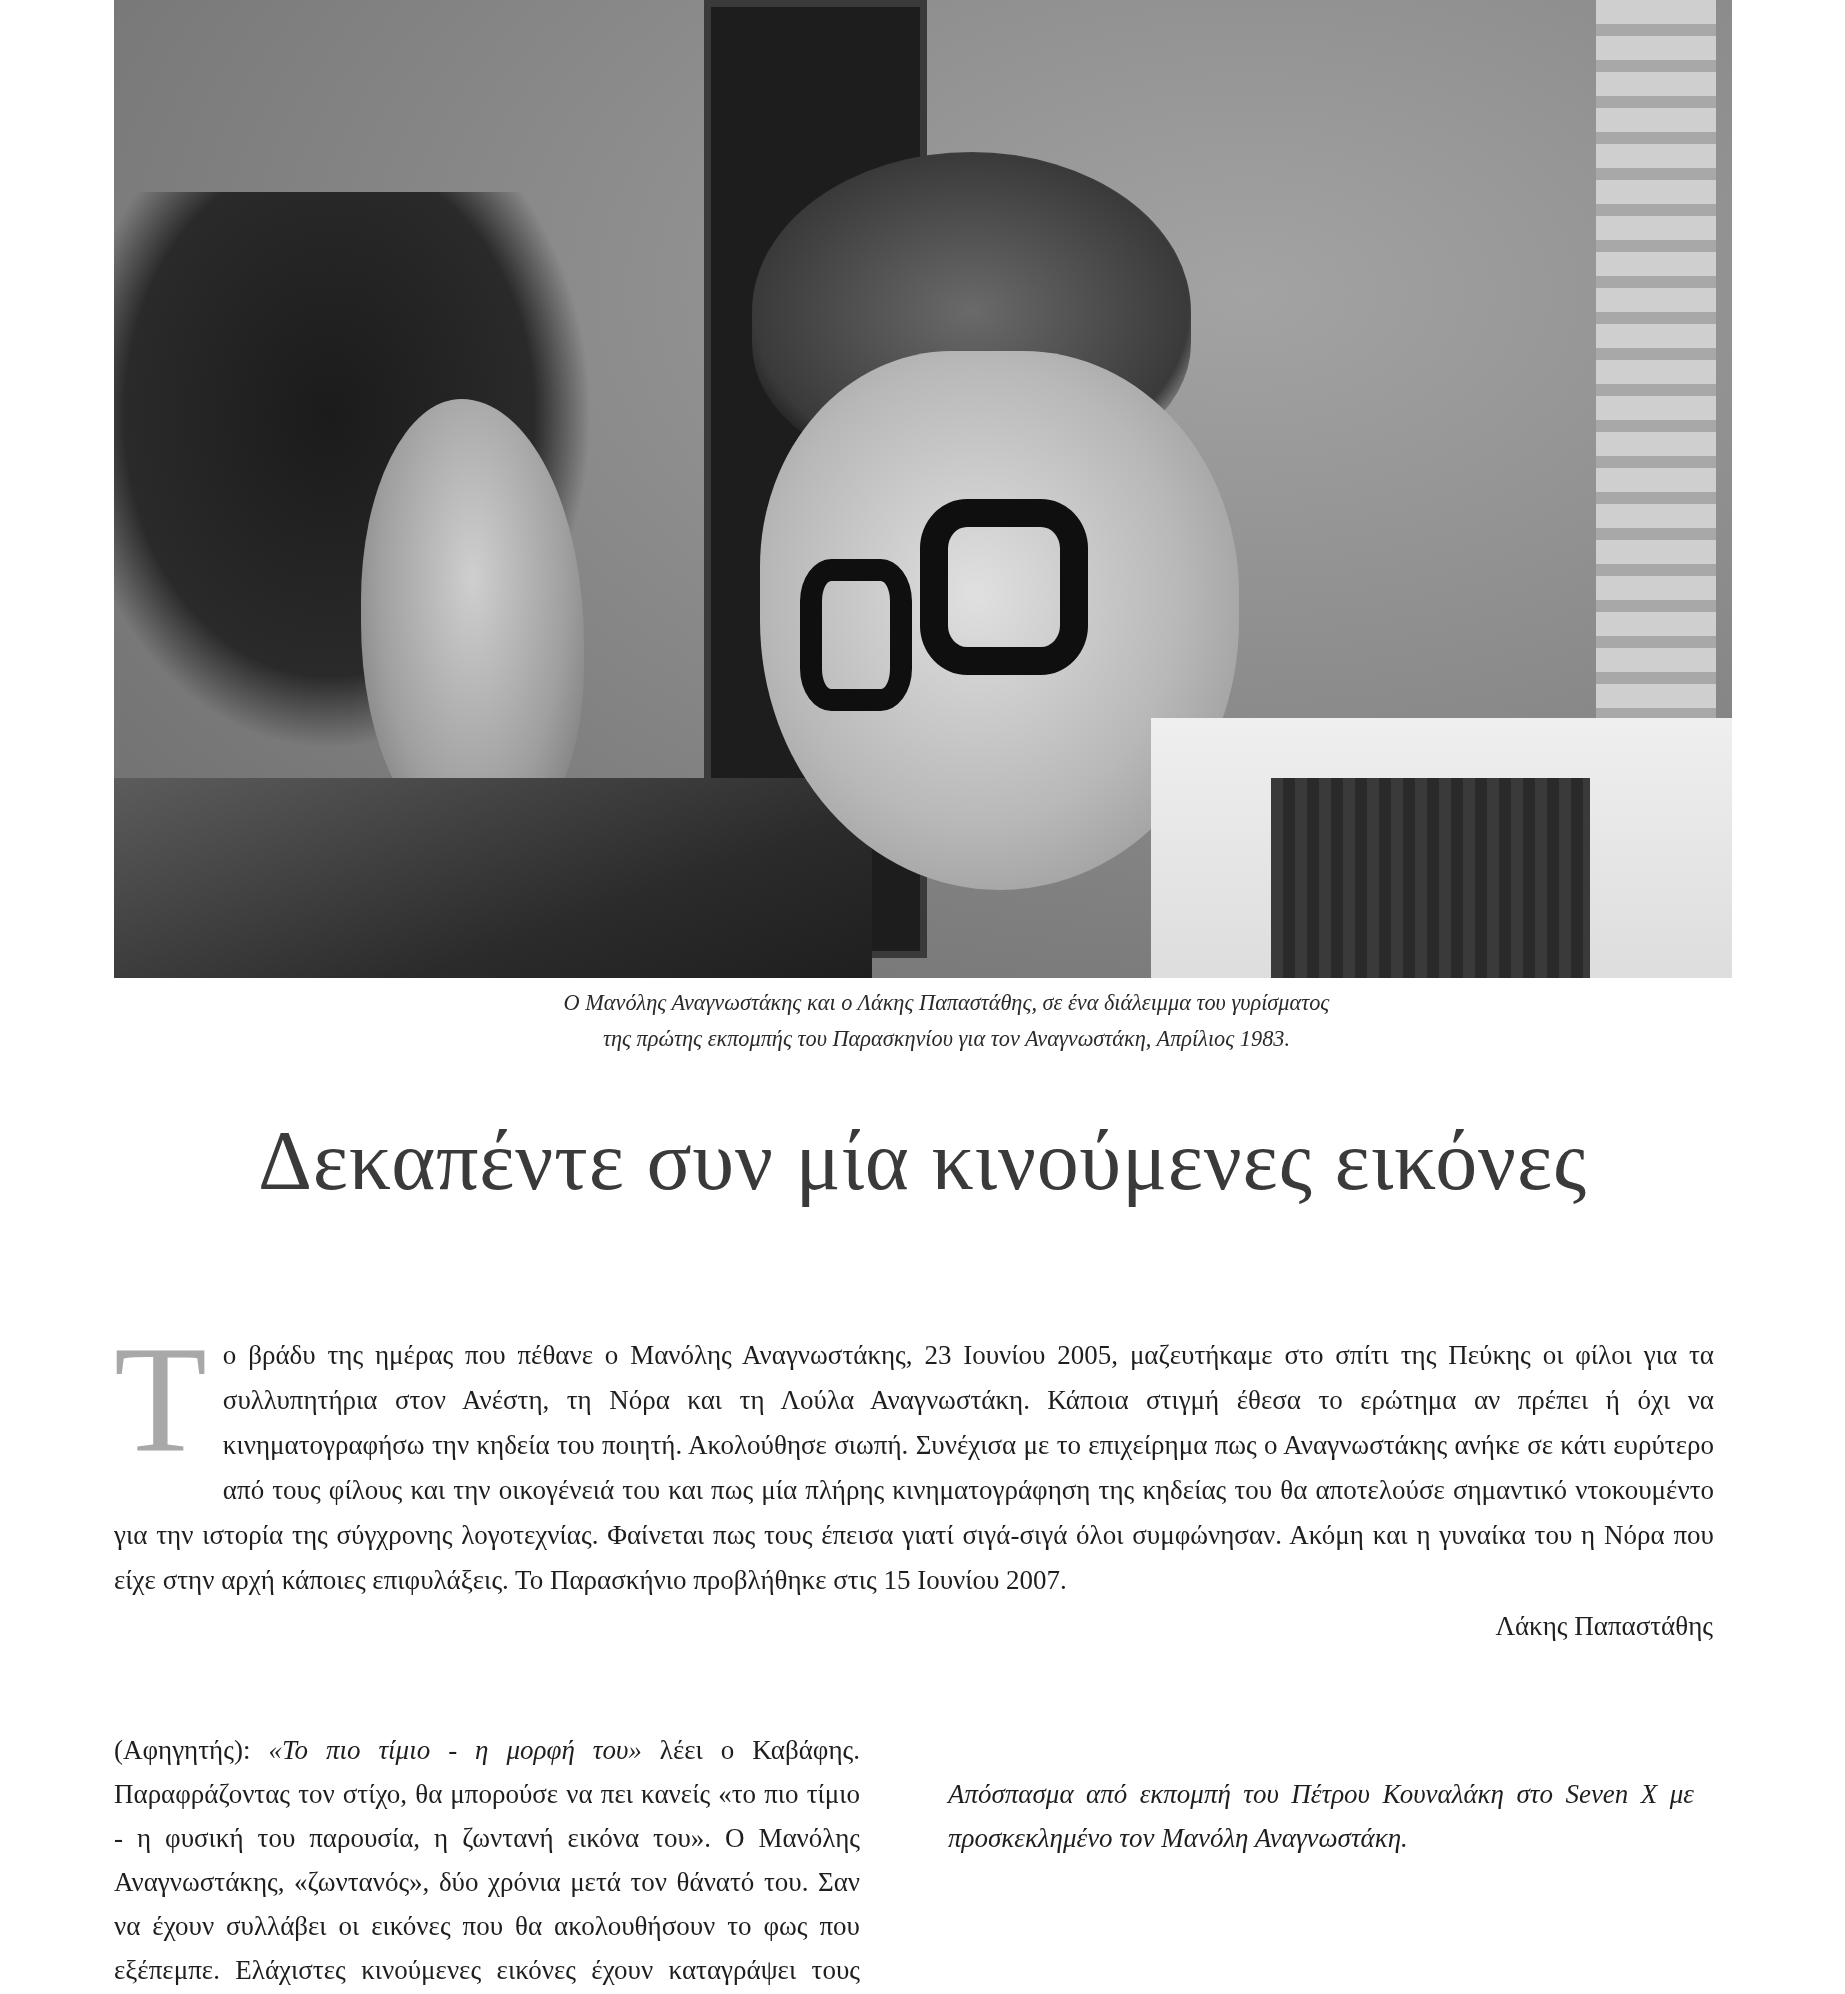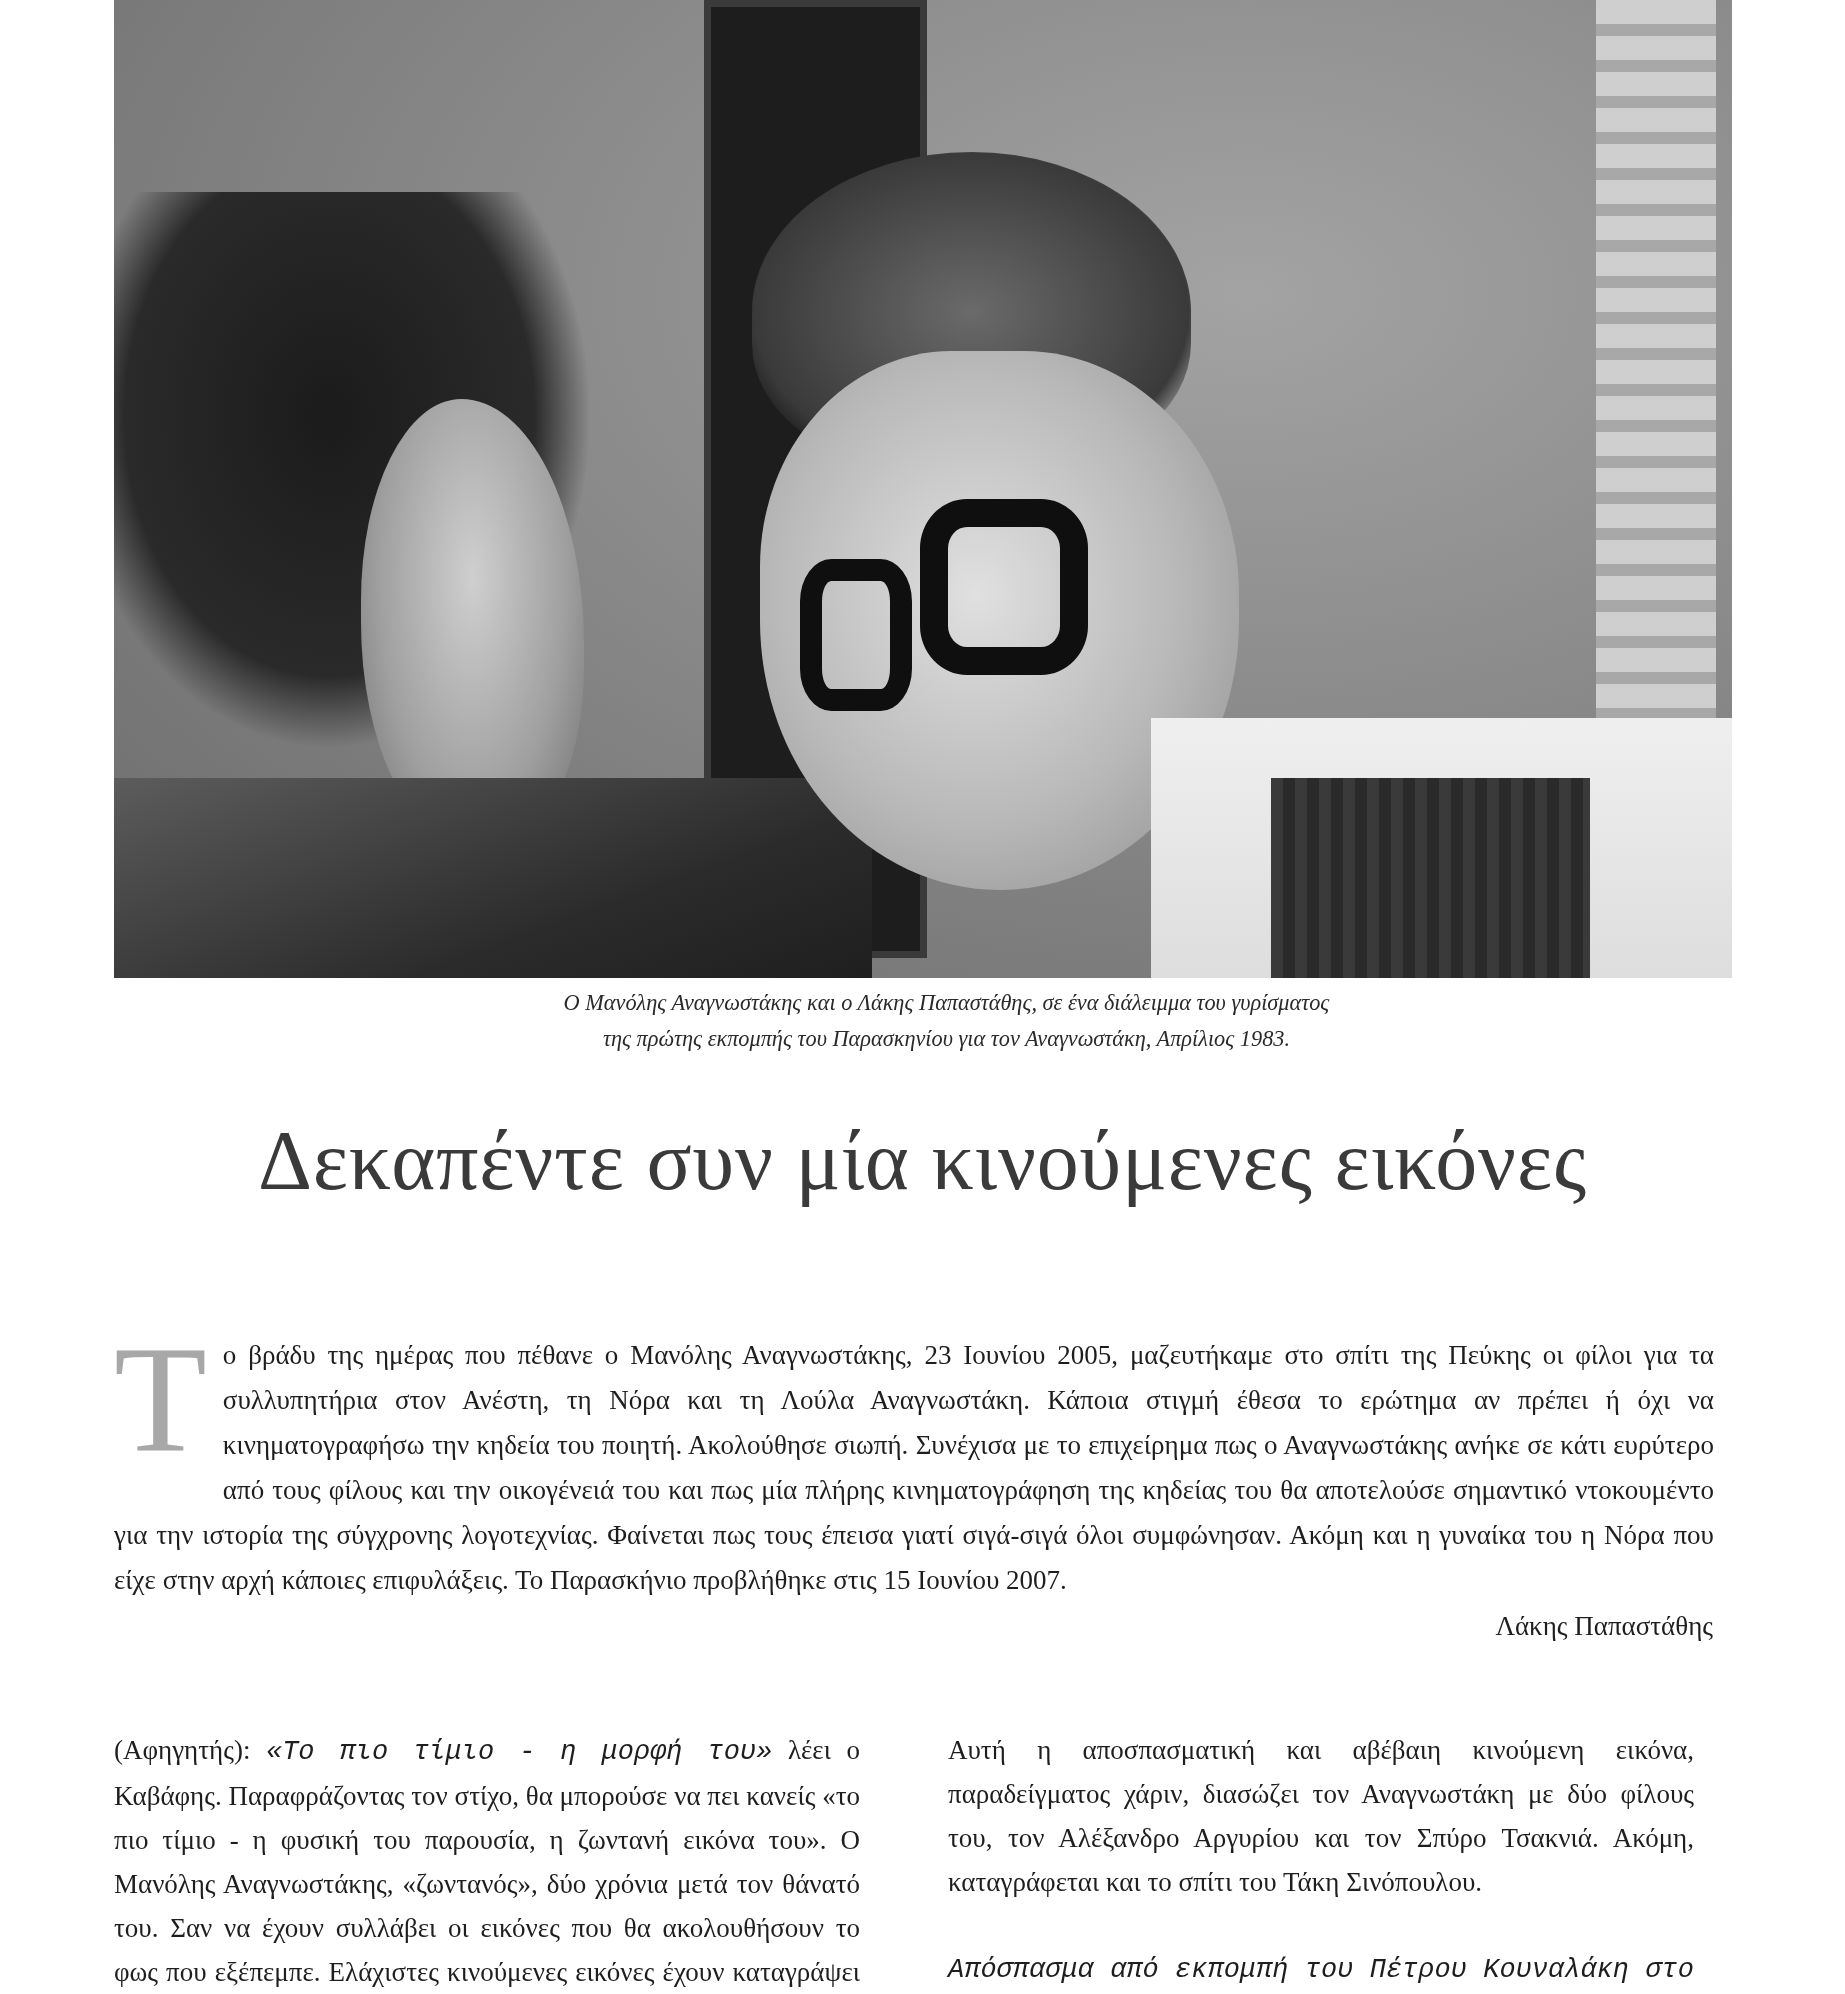--- a/index.html
+++ b/index.html
@@ -49,21 +49,21 @@
                margin: 7.2px 16px 0 0; font-family: "Liberation Serif", serif; }
     .signature { position: absolute; right: 132px; top: 1604px; font-size: 27px; line-height: 45px; margin-left: 16px; }
 
     .col { position: absolute; top: 1728px; width: 746px; font-size: 27px; line-height: 44px;
            color: #1e1e1e; }
     .col.left { left: 114px; text-align: justify; }
     .col.right { left: 948px; }
     .col p { margin: 0; }
     .col .j { text-align: justify; }
     .col .gap { height: 44px; }
-    .it { font-style: italic; font-family: Liberation Mono, monospace; }
+    .it { font-style: italic; }
   </style>
 </head>
 <body>
 
 <div class="photo">
   <div class="wall"></div>
   <div class="frame"></div>
   <div class="doorframe"></div>
   <div class="man-left-hair"></div>
   <div class="man-left-face"></div>
@@ -86,18 +86,17 @@
 <div class="intro">
   <span class="dropcap">Τ</span><span>ο βράδυ της ημέρας που πέθανε ο Μανόλης Αναγνωστάκης, 23 Ιουνίου 2005, μαζευτήκαμε στο σπίτι της Πεύκης οι φίλοι για τα συλλυπητήρια στον Ανέστη, τη Νόρα και τη Λούλα Αναγνωστάκη. Κάποια στιγμή έθεσα το ερώτημα αν πρέπει ή όχι να κινηματογραφήσω την κηδεία του ποιητή. Ακολούθησε σιωπή. Συνέχισα με το επιχείρημα πως ο Αναγνωστάκης ανήκε σε κάτι ευρύτερο από τους φίλους και την οικογένειά του και πως μία πλήρης κινηματογράφηση της κηδείας του θα αποτελούσε σημαντικό ντοκουμέντο για την ιστορία της σύγχρονης λογοτεχνίας. Φαίνεται πως τους έπεισα γιατί σιγά-σιγά όλοι συμφώνησαν. Ακόμη και η γυναίκα του η Νόρα που είχε στην αρχή κάποιες επιφυλάξεις. Το Παρασκήνιο προβλήθηκε στις 15 Ιουνίου 2007.</span>
 </div>
 <div class="signature">Λάκης Παπαστάθης</div>
 
 <div class="col left">
   <p><span>(Αφηγητής): </span><span class="it">«Το πιο τίμιο - η μορφή του»</span><span> λέει ο Καβάφης. Παραφράζοντας τον στίχο, θα μπορούσε να πει κανείς «το πιο τίμιο - η φυσική του παρουσία, η ζωντανή εικόνα του». Ο Μανόλης Αναγνωστάκης, «ζωντανός», δύο χρόνια μετά τον θάνατό του. Σαν να έχουν συλλάβει οι εικόνες που θα ακολουθήσουν το φως που εξέπεμπε. Ελάχιστες κινούμενες εικόνες έχουν καταγράψει τους παλαιότερους συγγραφείς και σχεδόν καθόλου τους πιο σημαντικούς από αυτούς. Υπήρχε μια καχυποψία, μια δαιμονοποίηση του κινηματογράφου και της τηλεόρασης. Αν ψάξει όμως κανείς το υλικό του τέλους του 20</span></p>
 </div>
 
 <div class="col right">
-  <p class="j">Αυτή η αποσπασματική και αβέβαιη κινούμενη εικόνα, παραδείγματος χάριν, διασώζει τον Αναγνωστάκη με δύο φίλους του, τον Αλέξανδρο Αργυρίου και τον Σπύρο Τσακνιά. Ακόμη, καταγράφεται και το σπίτι του Τάκη Σινόπουλου.</p>
   <div class="gap"></div>
   <p class="it j">Απόσπασμα από εκπομπή του Πέτρου Κουναλάκη στο Seven X με προσκεκλημένο τον Μανόλη Αναγνωστάκη.</p>
 
 </div>
 
 
 </body></html>

